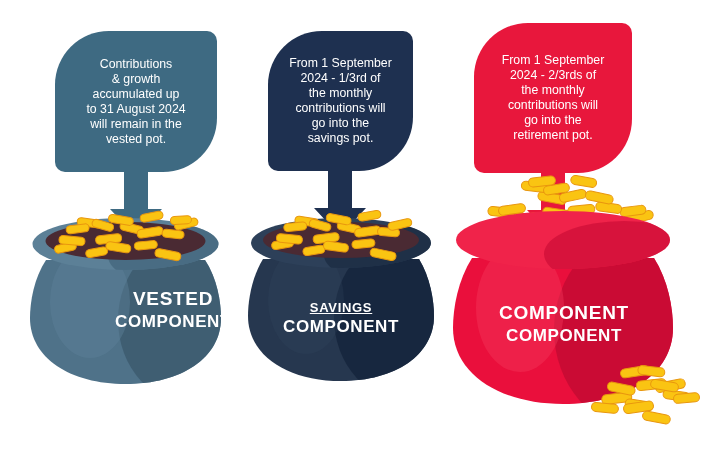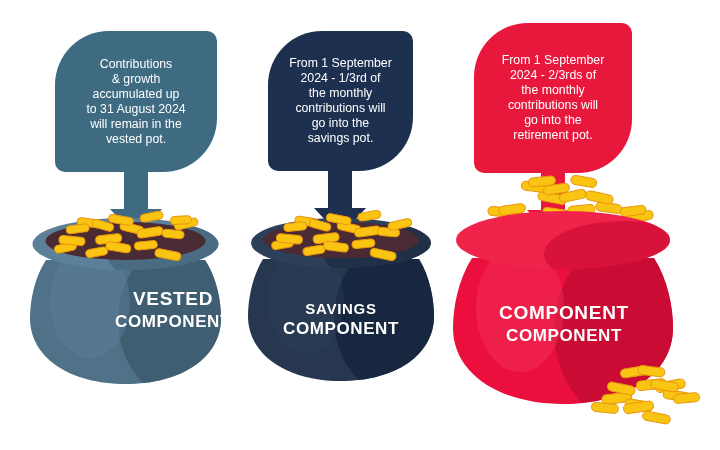--- a/index.html
+++ b/index.html
@@ -162,21 +162,21 @@
           <rect x="32" y="5" width="26" height="8.5" rx="4" transform="rotate(12)"></rect>
           <rect x="-56" y="-18" width="23" height="8" rx="4" transform="rotate(-6)"></rect>
           <rect x="-18" y="-20" width="25" height="8" rx="4" transform="rotate(11)"></rect>
           <rect x="20" y="-19" width="23" height="8" rx="4" transform="rotate(-10)"></rect>
           <rect x="-34" y="-9" width="22" height="8" rx="4" transform="rotate(15)"></rect>
         </g>
       </g>
     </svg>
 
     <div class="potlabel" style="top:300px;left:0;width:196px;">
-      <span class="l1" style="font-size:15px;">SAVINGS</span>
+      <span class="l1" style="font-size:13px;text-decoration:underline;">SAVINGS</span>
       <span class="l2" style="font-size:17px;margin-top:2px;">COMPONENT</span>
     </div>
   </div>
 
   <div class="col" style="left:448px;width:272px;">
 
     <div class="callout" style="left:26px;top:23px;width:158px;height:180px;">
       <div class="bubble" style="width:158px;height:150px;background:#e8173c;font-size:12.3px;">
         <span class="bubble-text">From 1 September
 2024 - 2/3rds of

